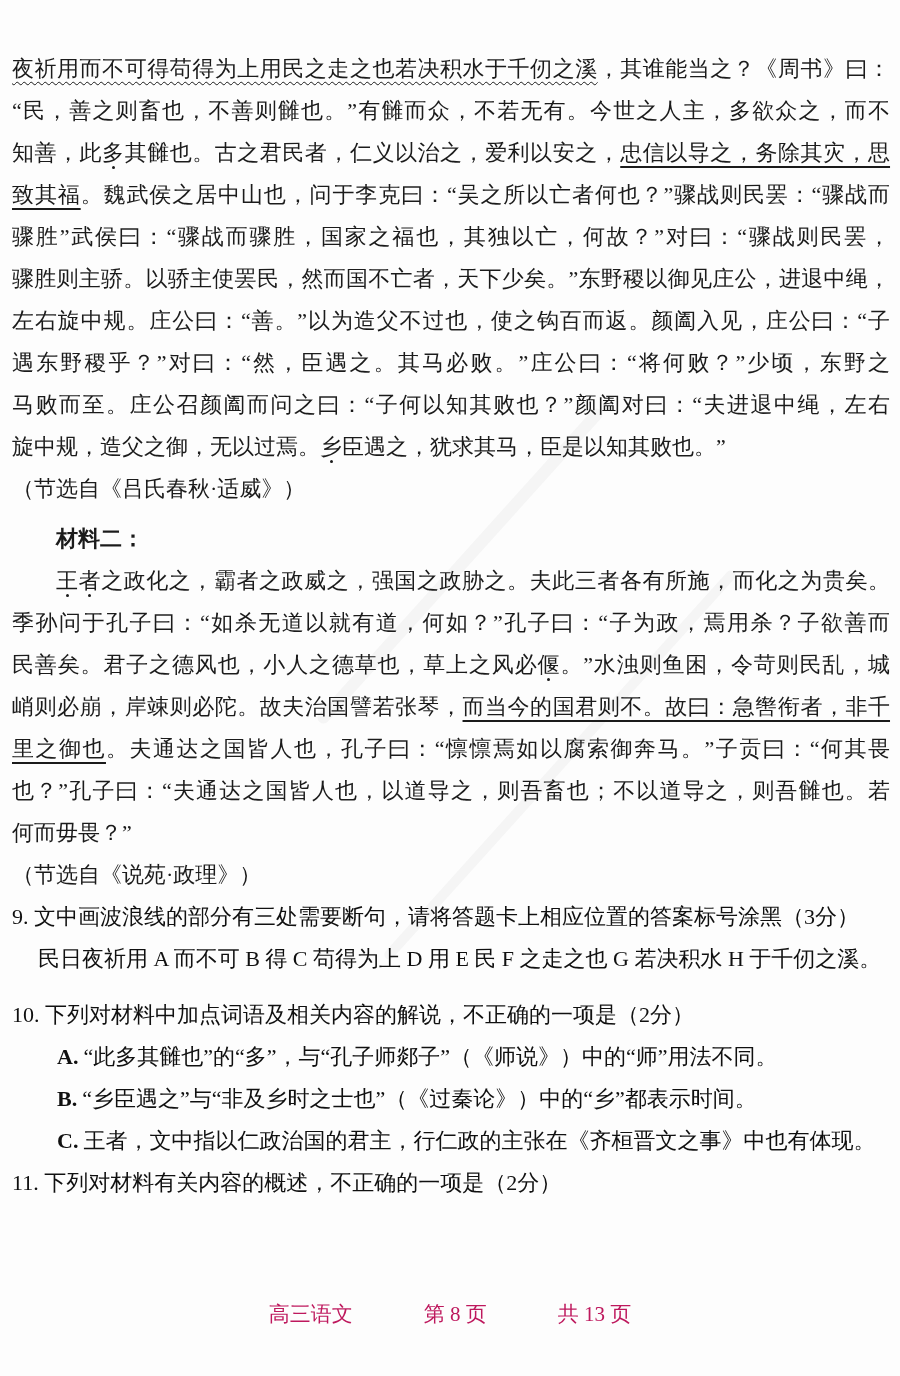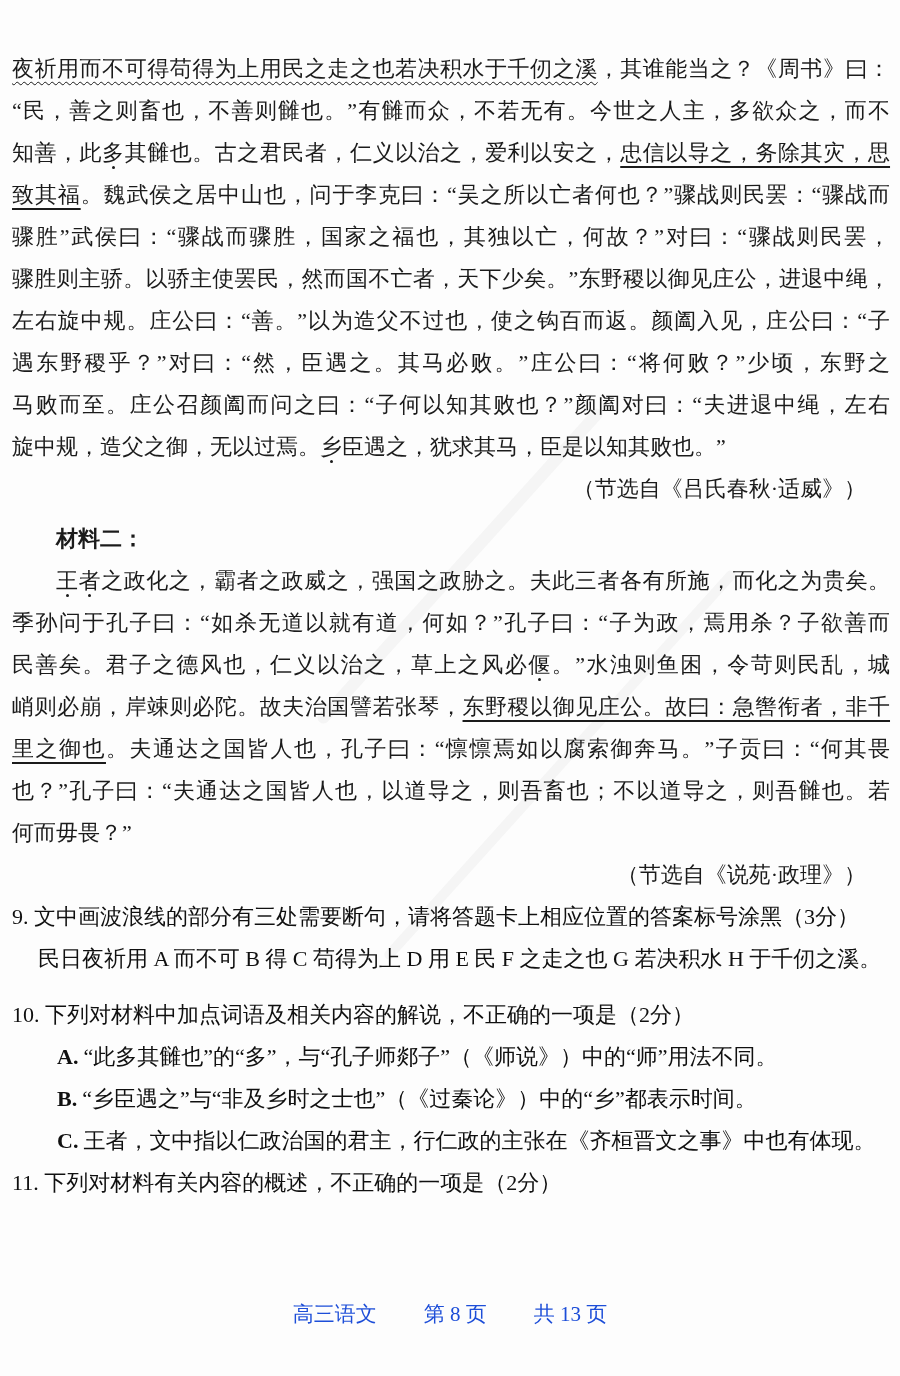--- a/index.html
+++ b/index.html
@@ -8,21 +8,21 @@
     background:#fdfdfd; color:#1b1b1b; overflow:hidden;
     font-family:"Liberation Serif","DejaVu Serif",serif;
   }
   .content { position:absolute; top:48px; left:12px; width:878px; }
   .line { height:42px; line-height:42px; font-size:22px; }
   .just { text-align:justify; text-align-last:justify; }
   .nw   { white-space:nowrap; }
   .ind1 { text-indent:26px; }
   .ind2 { text-indent:44px; }
   .indopt { text-indent:45px; }
-  .right { text-align:right; padding-right:24px; }
+  .right { padding-right:24px; }
   .bold { font-weight:bold;margin-top:8px; }
   .gap-before { margin-top:14px; }
   .wavy {
     text-decoration-line:underline; text-decoration-style:wavy;
     text-decoration-color:#1b1b1b; text-decoration-thickness:1px;
     text-underline-offset:5px;
   }
   .ul {
     text-decoration-line:underline; text-decoration-style:solid;
     text-decoration-color:#1b1b1b; text-decoration-thickness:1.5px;
@@ -30,22 +30,22 @@
   }
   .em-dot { position:relative; }
   .em-dot::after {
     content:""; position:absolute; left:50%; margin-left:-1.5px; bottom:-4px;
     width:3px; height:3px; border-radius:50%; background:#1b1b1b;
   }
   .optlab { font-weight:bold; margin-right:5px; }
   .q { color:#101010; }
   .footer {
     position:absolute; top:1300px; left:0; right:0;
-    display:flex; justify-content:center; gap:47px;
-    font-size:21px; color:#1d4ed8;
+    display:flex; justify-content:center; gap:71px;
+    font-size:21px; color:#be185d;
   }
   .streak {
     position:absolute; background:rgba(60,60,60,0.045);
     pointer-events:none; border-radius:8px;
   }
   .s1 { left:250px; top:560px; width:420px; height:12px; transform:rotate(-48deg); }
   .s2 { left:300px; top:760px; width:520px; height:10px; transform:rotate(-48deg); }
 </style>
 </head>
 <body>
@@ -64,22 +64,22 @@
     <div class="line just">骤胜则主骄。以骄主使罢民，然而国不亡者，天下少矣。”东野稷以御见庄公，进退中绳，</div>
     <div class="line just">左右旋中规。庄公曰：“善。”以为造父不过也，使之钩百而返。颜阖入见，庄公曰：“子</div>
     <div class="line just">遇东野稷乎？”对曰：“然，臣遇之。其马必败。”庄公曰：“将何败？”少顷，东野之</div>
     <div class="line just">马败而至。庄公召颜阖而问之曰：“子何以知其败也？”颜阖对曰：“夫进退中绳，左右</div>
     <div class="line nw"><span>旋中规，造父之御，无以过焉。</span><span class="em-dot">乡</span><span>臣遇之，犹求其马，臣是以知其败也。”</span></div>
     <div class="line right">（节选自《吕氏春秋·适威》）</div>
 
     <div class="line ind2 bold nw">材料二：</div>
     <div class="line just ind2"><span class="em-dot">王</span><span class="em-dot">者</span><span>之政化之，霸者之政威之，强国之政胁之。夫此三者各有所施，而化之为贵矣。</span></div>
     <div class="line just">季孙问于孔子曰：“如杀无道以就有道，何如？”孔子曰：“子为政，焉用杀？子欲善而</div>
-    <div class="line just"><span>民善矣。君子之德风也，仁义以治之，草上之风必</span><span class="em-dot">偃</span><span>。”水浊则鱼困，令苛则民乱，城</span></div>
-    <div class="line just"><span>峭则必崩，岸竦则必陀。故夫治国譬若张琴，</span><span class="ul">东野稷以御见庄公。故曰：急辔衔者，非千</span></div>
+    <div class="line just"><span>民善矣。君子之德风也，小人之德草也，草上之风必</span><span class="em-dot">偃</span><span>。”水浊则鱼困，令苛则民乱，城</span></div>
+    <div class="line just"><span>峭则必崩，岸竦则必陀。故夫治国譬若张琴，</span><span class="ul">而当今的国君则不。故曰：急辔衔者，非千</span></div>
     <div class="line just"><span class="ul">里之御也</span><span>。夫通达之国皆人也，孔子曰：“懔懔焉如以腐索御奔马。”子贡曰：“何其畏</span></div>
     <div class="line just">也？”孔子曰：“夫通达之国皆人也，以道导之，则吾畜也；不以道导之，则吾雠也。若</div>
     <div class="line nw">何而毋畏？”</div>
     <div class="line right">（节选自《说苑·政理》）</div>
 
     <div class="line nw q">9. 文中画波浪线的部分有三处需要断句，请将答题卡上相应位置的答案标号涂黑（3分）</div>
     <div class="line nw q ind1">民日夜祈用 A 而不可 B 得 C 苟得为上 D 用 E 民 F 之走之也 G 若决积水 H 于千仞之溪。</div>
 
     <div class="line nw q gap-before">10. 下列对材料中加点词语及相关内容的解说，不正确的一项是（2分）</div>
     <div class="line nw q indopt"><span class="optlab">A.</span><span>“此多其雠也”的“多”，与“孔子师郯子”（《师说》）中的“师”用法不同。</span></div>

